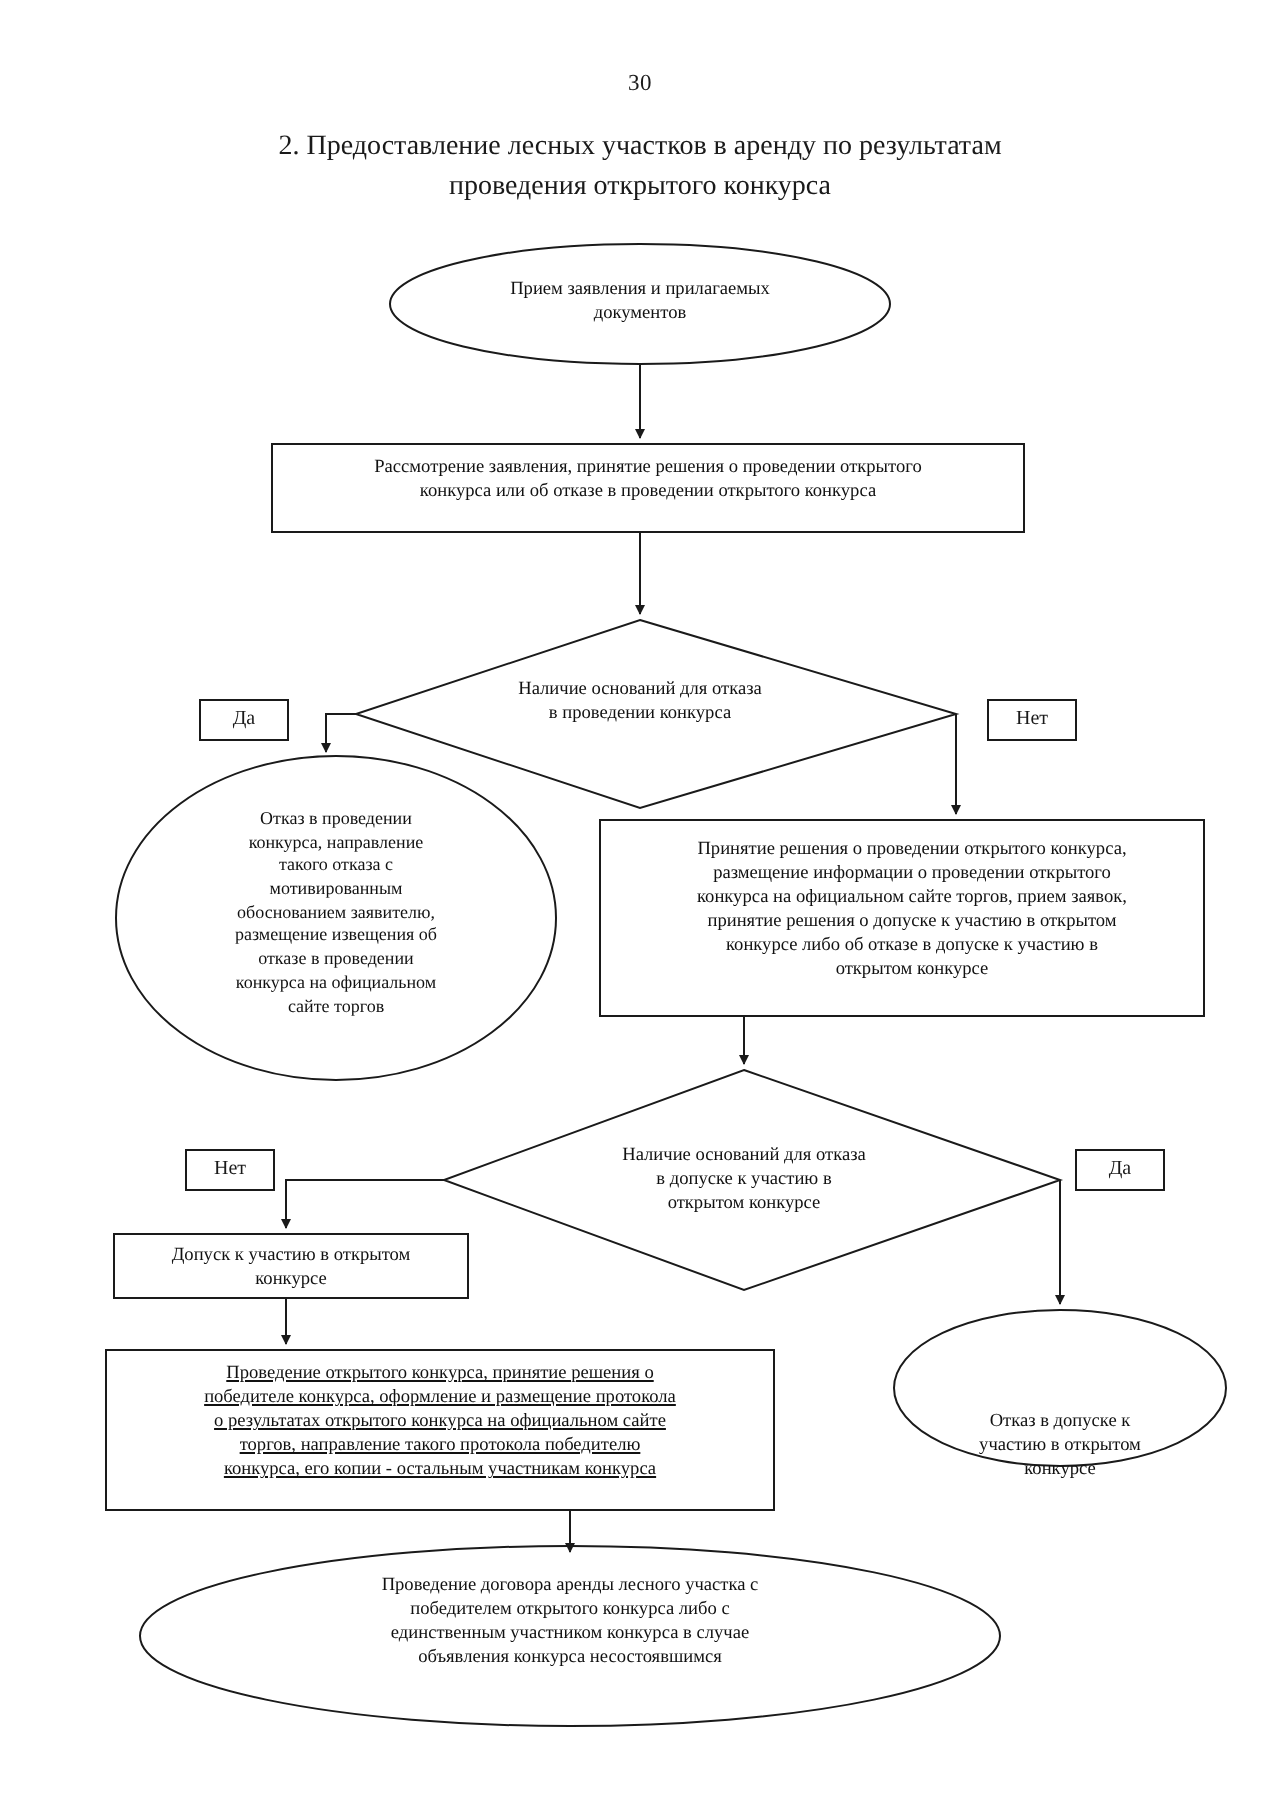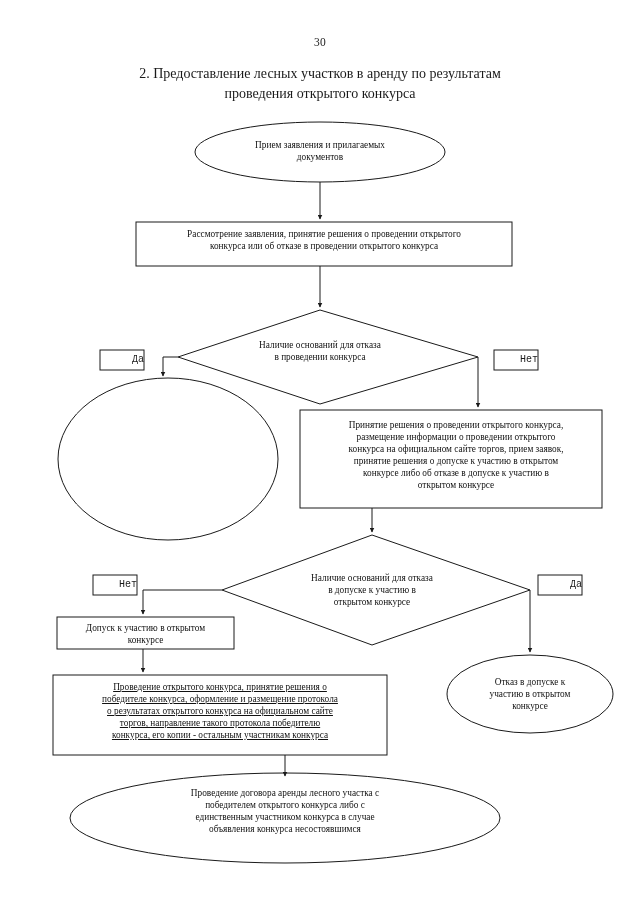--- a/index.html
+++ b/index.html
@@ -55,24 +55,23 @@
     font-size: 9.3px;
     color: #111111;
     white-space: pre-line;
     pointer-events: none;
   }
   .node-text.sm {
     font-size: 9.0px;
   }
   .label-text {
     position: absolute;
-    text-align: right;
+    text-align: center;
     font-size: 10px;
     line-height: 1.1;
-    font-family: Liberation Mono, monospace;
   }
 </style>
 </head>
 <body>
 
 <div id="page">
 
   <div class="page-number">30</div>
 
   <div class="doc-title">
@@ -140,40 +139,49 @@
   <div class="node-text" style="left:205px; top:139px; width:230px;">Прием заявления и прилагаемых
 документов</div>
 
   <div class="node-text" style="left:205px; top:339px; width:230px;">Наличие оснований для отказа
 в проведении конкурса</div>
 
   <div class="label-text" style="left:100px; top:354px; width:44px;">Да</div>
 
   <div class="label-text" style="left:494px; top:354px; width:44px;">Нет</div>
 
+  <div class="node-text sm" style="left:73px; top:404px; width:190px;">Отказ в проведении
+конкурса, направление
+такого отказа с
+мотивированным
+обоснованием заявителю,
+размещение извещения об
+отказе в проведении
+конкурса на официальном
+сайте торгов</div>
 
   <div class="node-text" style="left:310px; top:419px; width:292px;">Принятие решения о проведении открытого конкурса,
 размещение информации о проведении открытого
 конкурса на официальном сайте торгов, прием заявок,
 принятие решения о допуске к участию в открытом
 конкурсе либо об отказе в допуске к участию в
 открытом конкурсе</div>
 
   <div class="node-text" style="left:262px; top:572px; width:220px;">Наличие оснований для отказа
 в допуске к участию в
 открытом конкурсе</div>
 
   <div class="label-text" style="left:93px; top:579px; width:44px;">Нет</div>
 
   <div class="label-text" style="left:538px; top:579px; width:44px;">Да</div>
 
   <div class="node-text" style="left:60px; top:622px; width:171px;font-family:Liberation Serif, serif;">Допуск к участию в открытом
 конкурсе</div>
 
-  <div class="node-text" style="left:462px; top:676px; width:136px;">Отказ в допуске к
+  <div class="node-text" style="left:462px; top:705px; width:136px;">Отказ в допуске к
 участию в открытом
 конкурсе</div>
 
   <div class="node-text" style="left:58px; top:681px; width:324px;text-decoration:underline;">Проведение открытого конкурса, принятие решения о
 победителе конкурса, оформление и размещение протокола
 о результатах открытого конкурса на официальном сайте
 торгов, направление такого протокола победителю
 конкурса, его копии - остальным участникам конкурса</div>
 
   <div class="node-text" style="left:110px; top:787px; width:350px;">Проведение договора аренды лесного участка с

